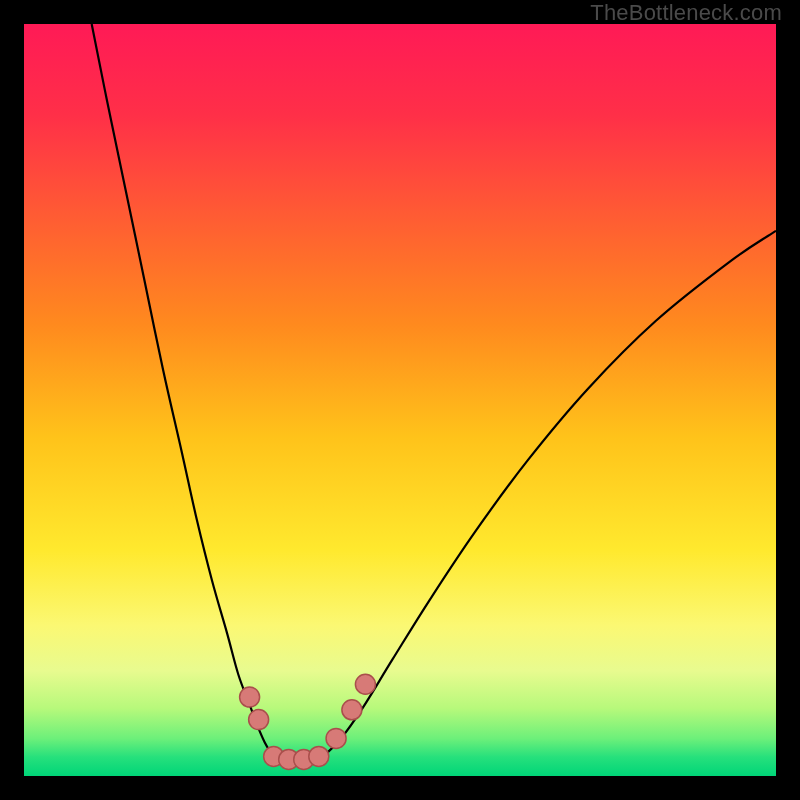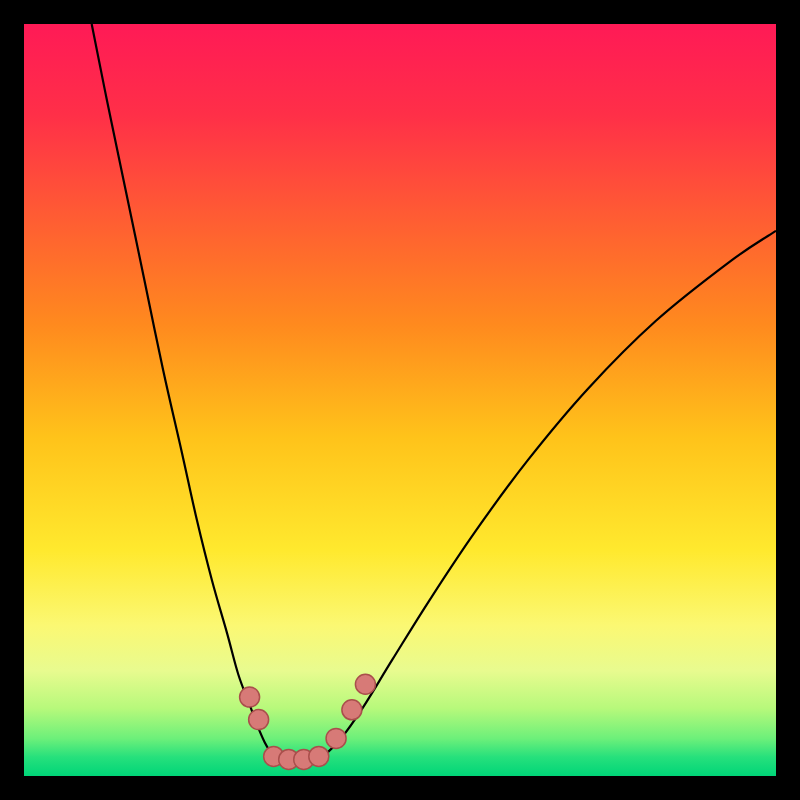--- a/index.html
+++ b/index.html
@@ -48,20 +48,21 @@
     width: 100%;
     height: 100%;
     z-index: 5;
   }
 </style>
 </head>
 <body>
 
 <div class="chart-container">
 
+  <div class="watermark">TheBottleneck.com</div>
 
   <div class="plot-area">
     <svg class="gradient" viewBox="0 0 100 100" preserveAspectRatio="none">
       <defs>
         <linearGradient id="bg" x1="0" y1="0" x2="0" y2="1">
             <stop offset="0%" stop-color="#ff1a56"></stop>
             <stop offset="12%" stop-color="#ff2f48"></stop>
             <stop offset="25%" stop-color="#ff5a34"></stop>
             <stop offset="40%" stop-color="#ff8a1e"></stop>
             <stop offset="55.00000000000001%" stop-color="#ffc31a"></stop>

